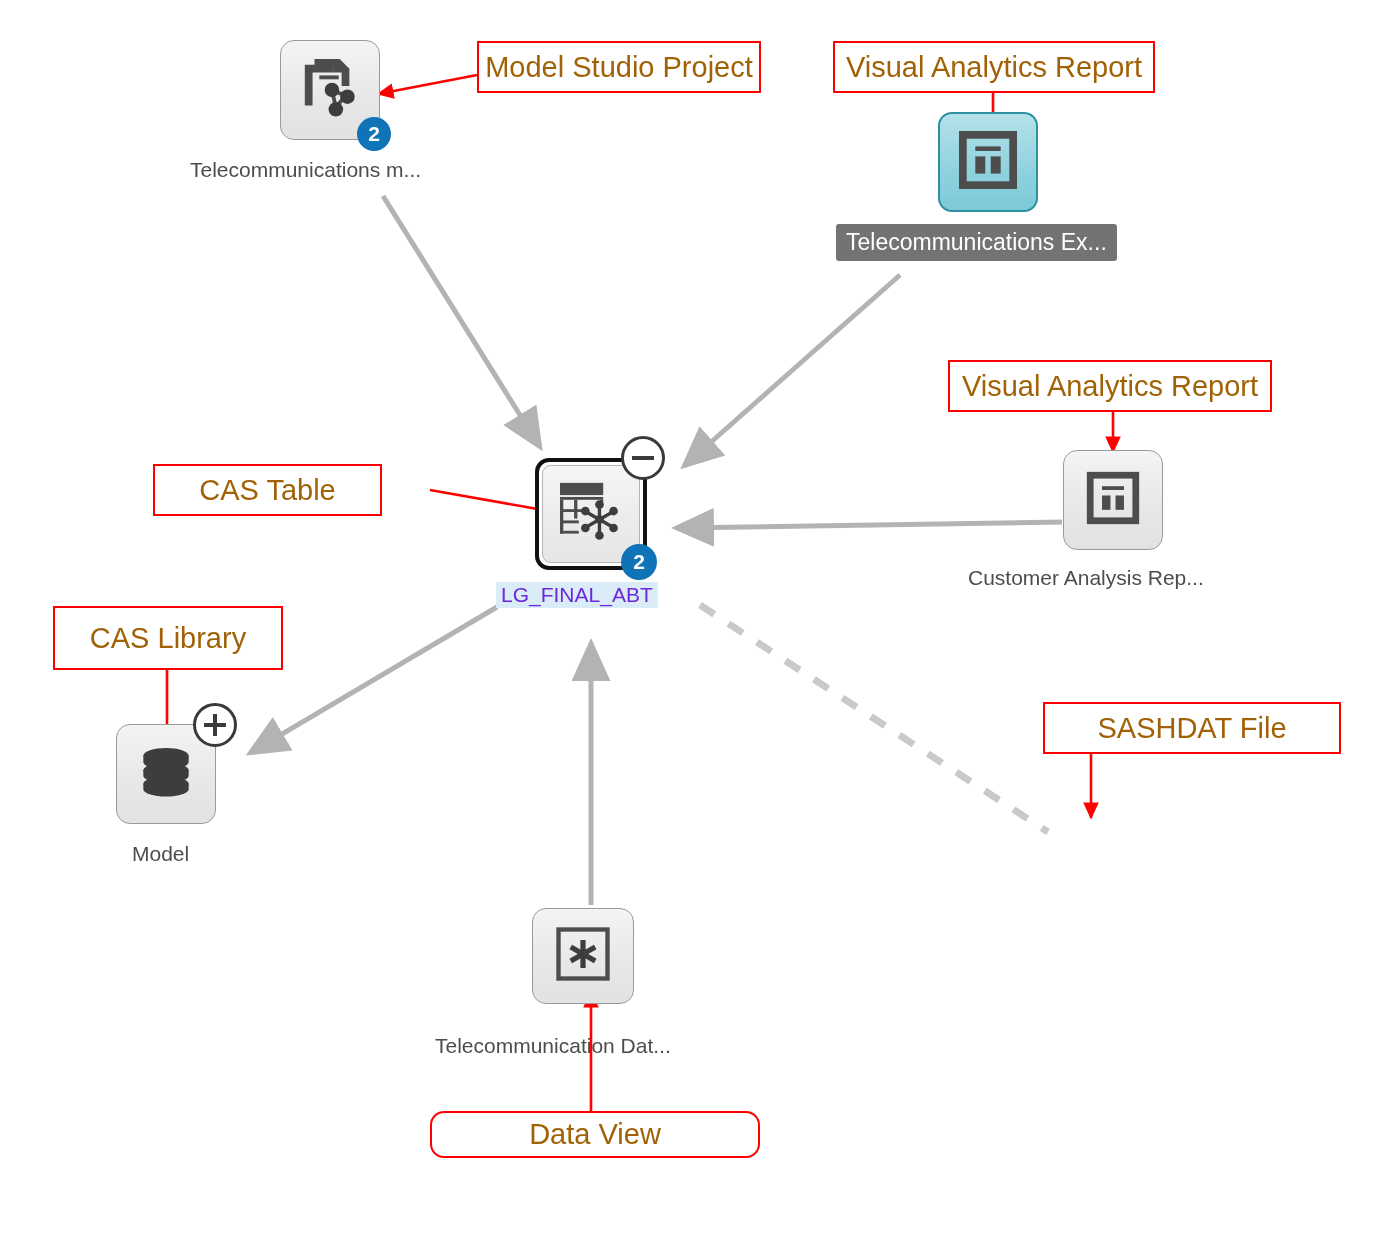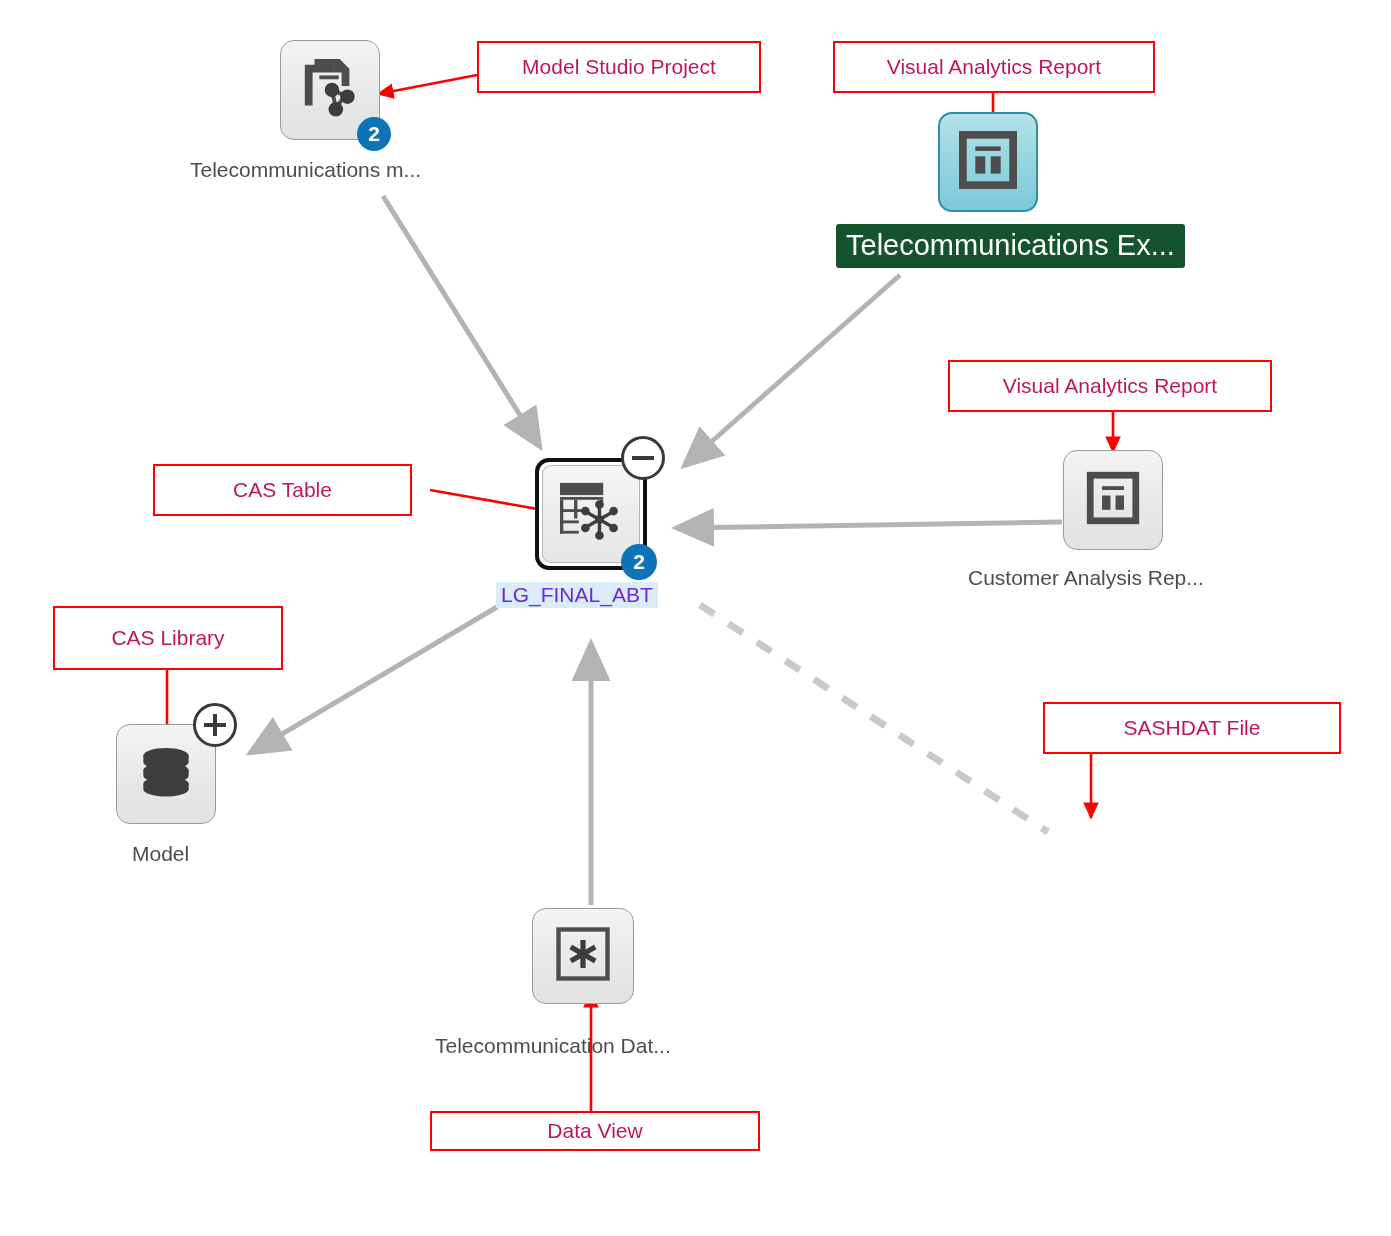--- a/index.html
+++ b/index.html
@@ -73,24 +73,24 @@
     white-space: nowrap;
     line-height: 1.15;
   }
   .caption.selected-cap {
     color: #6d28d9;
     background: #d9ecf8;
     padding: 1px 5px;
   }
   .caption.tooltip-cap {
     color: #ffffff;
-    background: #14532d;
+    background: #737373;
     padding: 5px 10px 6px 10px;
     border-radius: 3px;
-    font-size: 29px;
+    font-size: 23px;
   }
 
   
   .badge-count {
     position: absolute;
     right: -12px;
     bottom: -12px;
     width: 34px;
     height: 34px;
     border-radius: 50%;
@@ -126,22 +126,22 @@
     width: 4px;
     height: 22px;
     background: #3a3a3a;
   }
 
   
   .callout {
     position: absolute;
     border: 2.5px solid #ff0000;
     background: #ffffff;
-    color: #be185d;
-    font-size: 21px;
+    color: #a16207;
+    font-size: 29px;
     display: flex;
     align-items: center;
     justify-content: center;
     box-sizing: border-box;
     white-space: nowrap;
   }
 </style>
 </head>
 <body>
 
@@ -309,21 +309,21 @@
     </div>
     <div class="caption" style="left:-97px; top:126px;">Telecommunication Dat...</div>
   </div>
 
   <div class="callout" style="left:477px; top:41px; width:284px; height:52px;">Model Studio Project</div>
 
   <div class="callout" style="left:833px; top:41px; width:322px; height:52px;">Visual Analytics Report</div>
 
   <div class="callout" style="left:948px; top:360px; width:324px; height:52px;">Visual Analytics Report</div>
 
-  <div class="callout" style="left:153px; top:464px; width:259px; height:52px;">CAS Table</div>
+  <div class="callout" style="left:153px; top:464px; width:229px; height:52px;">CAS Table</div>
 
   <div class="callout" style="left:53px; top:606px; width:230px; height:64px;">CAS Library</div>
 
   <div class="callout" style="left:1003px; top:702px; width:298px; height:52px;margin-left:40px;">SASHDAT File</div>
 
-  <div class="callout" style="left:430px; top:1111px; width:330px; height:40px;">Data View</div>
+  <div class="callout" style="left:430px; top:1111px; width:330px; height:47px;border-radius:14px;">Data View</div>
 
 </div>
 
 </body></html>

